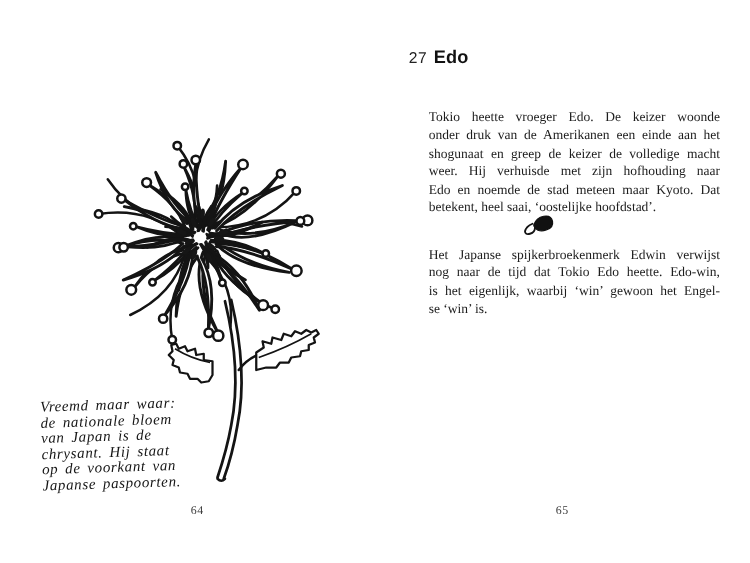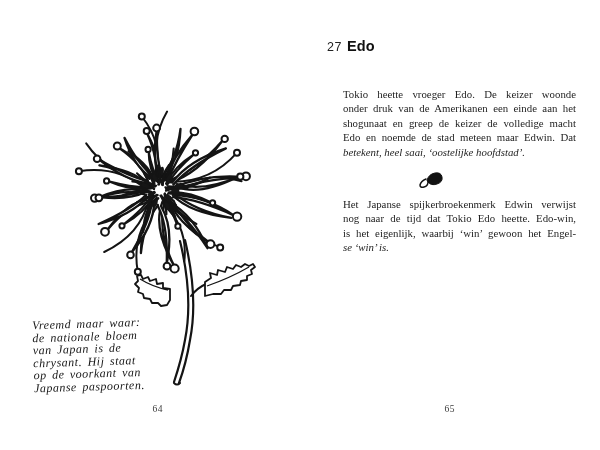--- a/index.html
+++ b/index.html
@@ -23,21 +23,21 @@
 
   
   .heading { position:absolute; left:27px; top:29px; font-family:"Liberation Sans",sans-serif;
              color:#111; white-space:nowrap; }
   .chnum { font-size:12.5px; font-weight:400; color:#222; margin-right:5px; letter-spacing:.5px; }
   .chtitle { font-size:14.5px; font-weight:700; letter-spacing:.2px; }
   .bodytext { position:absolute; left:43px; width:233px;
               font-size:10.8px; line-height:14.4px; color:#1d1d1d; }
   .p1 { top:55px;margin-top:32px; } .p2 { top:197px; }
   .ln { text-align:justify; text-align-last:justify; }
-  .ln.last { text-align:left; text-align-last:left;font-style:italic; }
+  .ln.last { text-align:left; text-align-last:left; }
   .ornament { position:absolute; left:118px; top:169px; }
 </style>
 </head>
 <body>
 
 <div class="spread">
 
   <section class="page left">
 
     <svg class="flower" width="260" height="310" viewBox="0 0 260 310" aria-hidden="true">
@@ -173,21 +173,22 @@
   <section class="page right">
 
     <h2 class="heading">
       <span class="chnum">27</span><span class="chtitle">Edo</span>
     </h2>
 
     <div class="bodytext p1">
       <div class="ln">Tokio heette vroeger Edo. De keizer woonde</div>
       <div class="ln">onder druk van de Amerikanen een einde aan het</div>
       <div class="ln">shogunaat en greep de keizer de volledige macht</div>
-      <div class="ln">Edo en noemde de stad meteen maar Edwin. Dat</div>
+      <div class="ln">weer. Hij verhuisde met zijn hofhouding naar</div>
+      <div class="ln">Edo en noemde de stad meteen maar Kyoto. Dat</div>
       <div class="ln last">betekent, heel saai, ‘oostelijke hoofdstad’.</div>
     </div>
 
     <svg class="ornament" width="26" height="20" viewBox="0 0 26 20" aria-hidden="true">
       <path d="M8,10 q-5,2 -6,6 q0,3 4,2 q4,-1 4,-5" fill="none" stroke="#141414" stroke-width="1.5" stroke-linecap="round"></path>
       <path d="M9,11 q2,-6 8,-7 q6,-1 7,4 q1,5 -5,7 q-6,2 -9,-2 q-1,-1 -1,-2 z" fill="#111111" stroke="#111111" stroke-width="1"></path>
     </svg>
 
     <div class="bodytext p2">
       <div class="ln">Het Japanse spijkerbroekenmerk Edwin verwijst</div>

